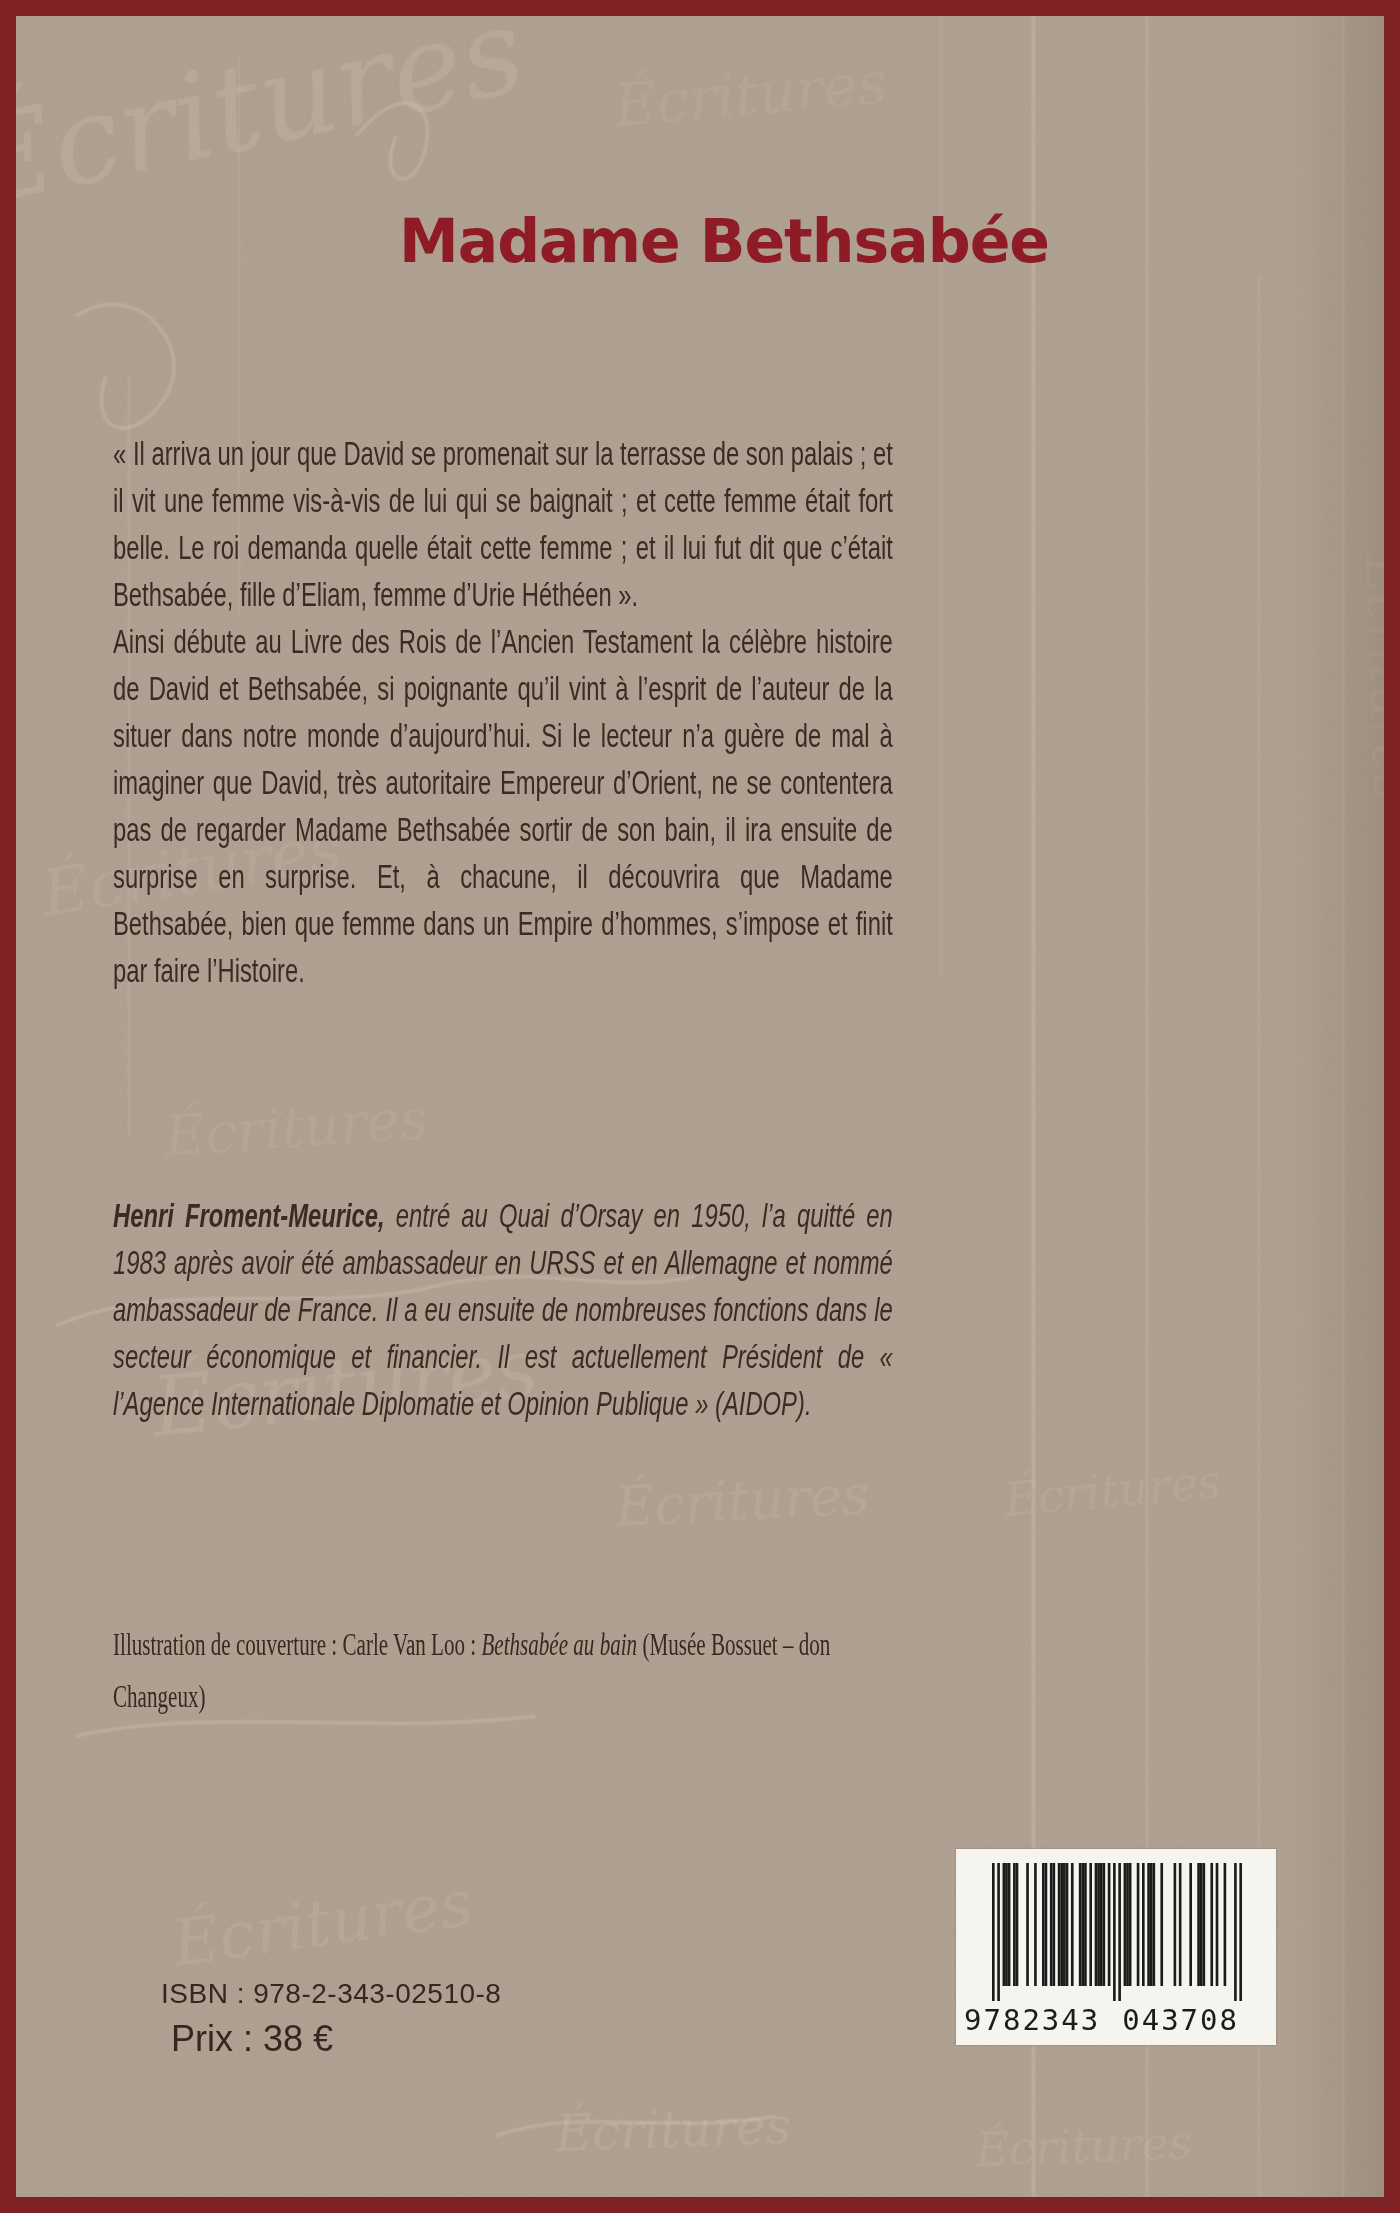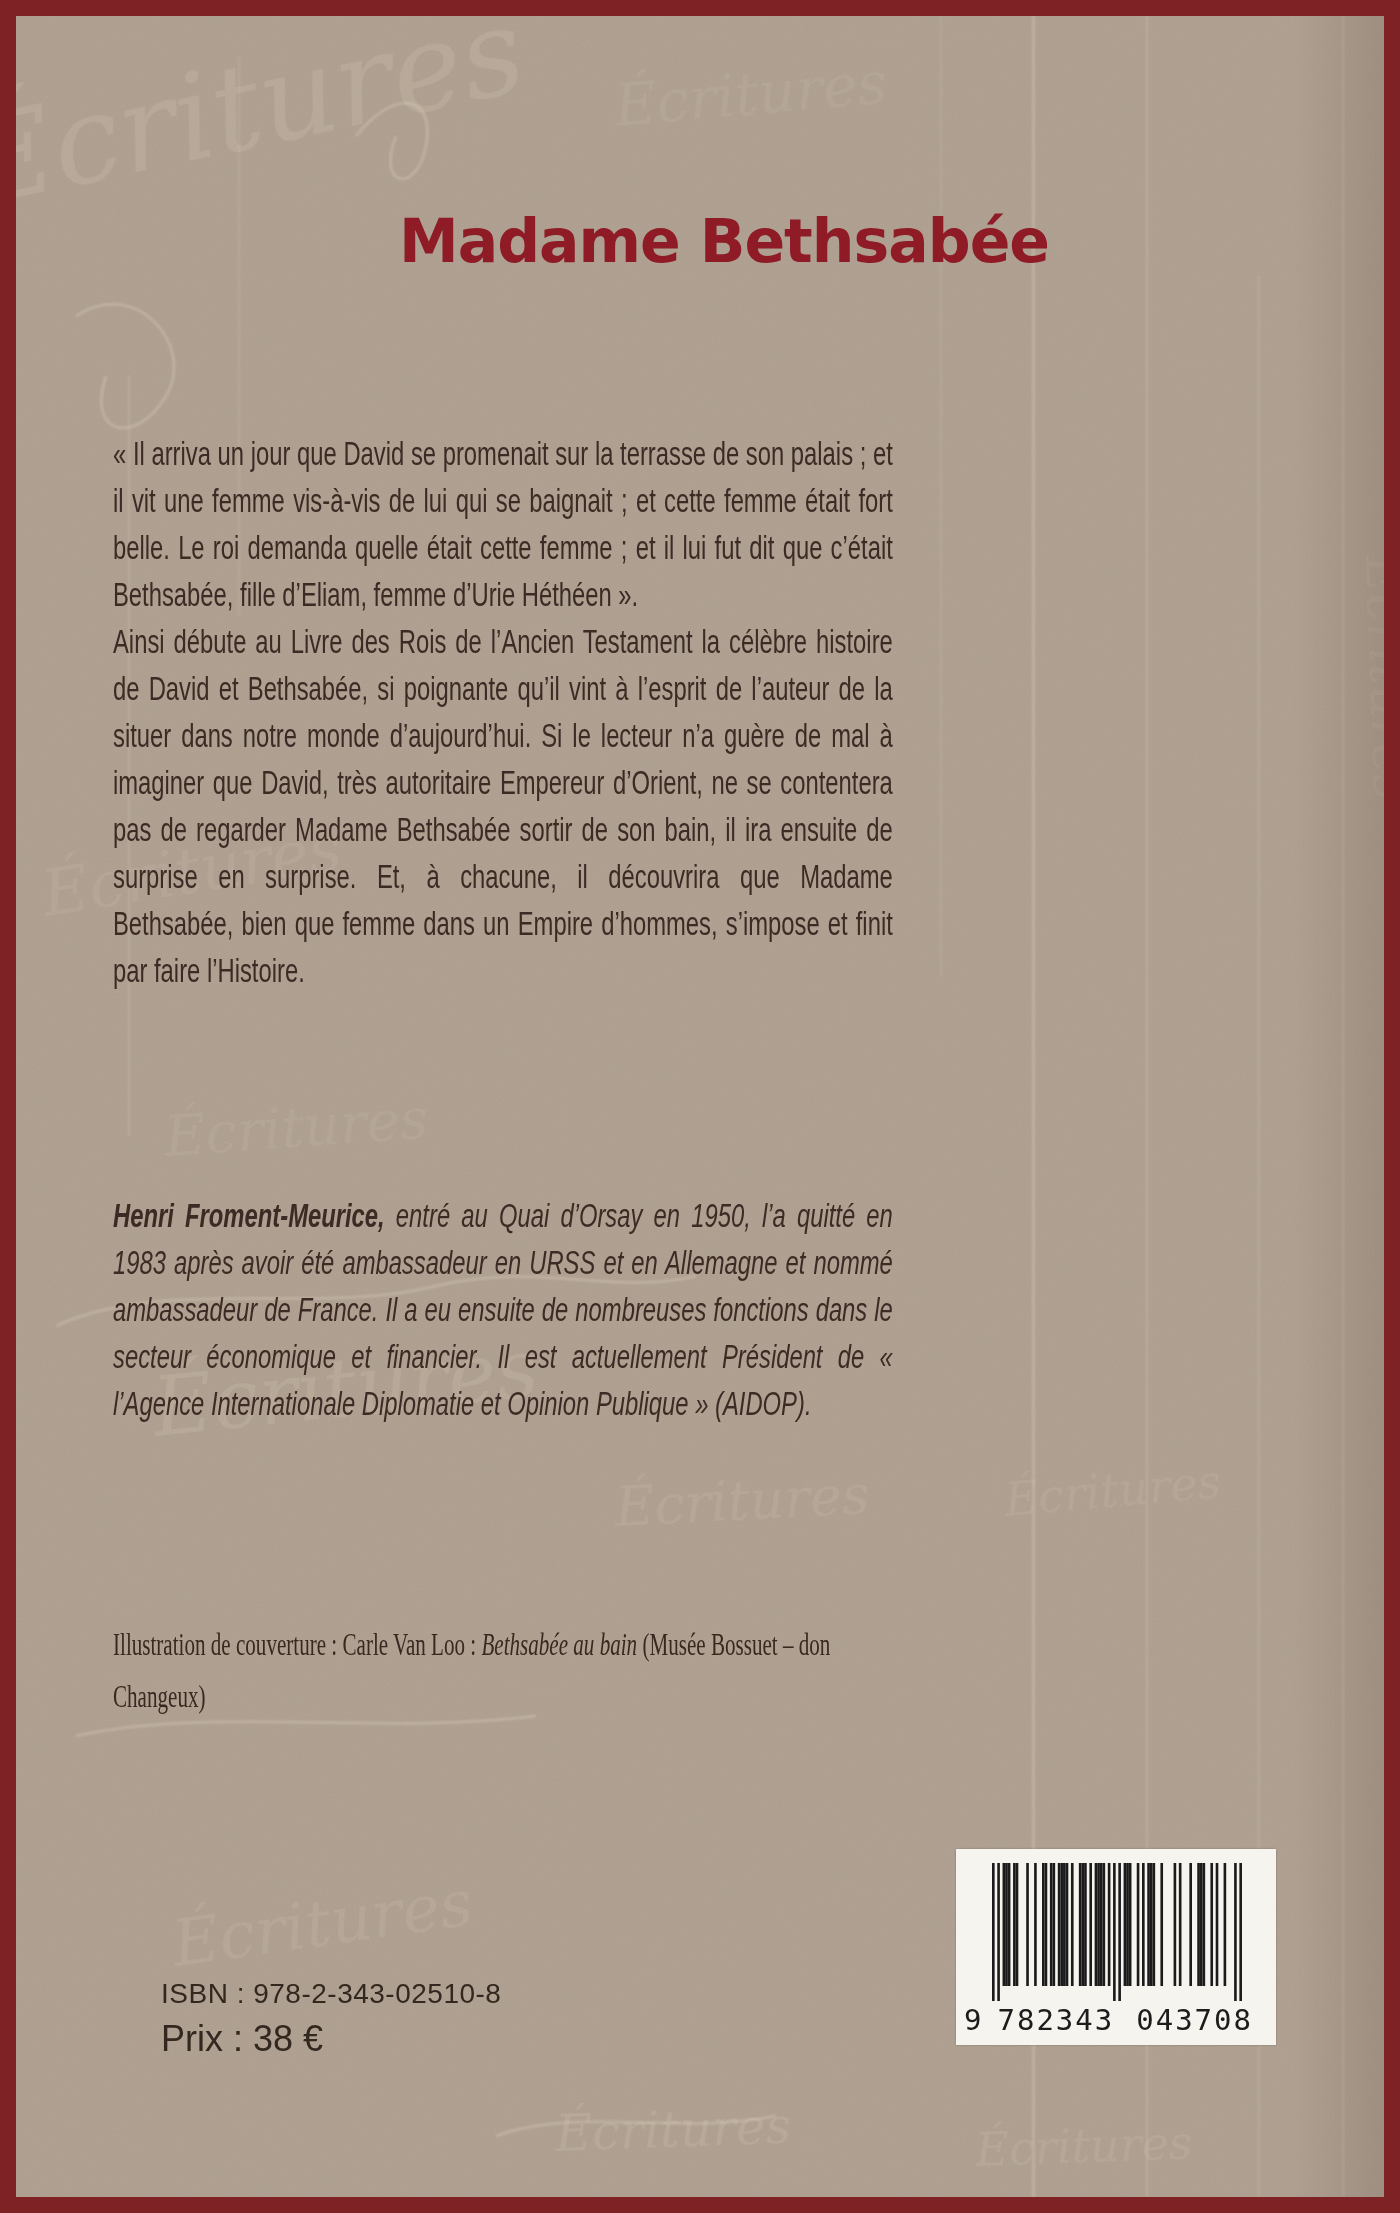--- a/index.html
+++ b/index.html
@@ -52,37 +52,37 @@
     color:#38281f;
     text-align:left;
   }
   .credit-work { font-style:italic; }
 
   .isbn {
     position:absolute; left:145px; top:1962px;
     font-size:28px; letter-spacing:0.5px; color:#33281f;
   }
   .price {
-    position:absolute; left:145px; top:2002px;
+    position:absolute; left:155px; top:2002px;
     font-size:36px; color:#33281f;
   }
 
   .barcode-box {
     position:absolute; left:940px; top:1833px; width:320px; height:196px;
     background:#f6f4ee;
     box-shadow:0 0 2px rgba(60,40,30,0.35);
   }
   #barcode-svg { position:absolute; left:36px; top:14px; width:250px; height:138px; }
   .barcode-digits {
     position:absolute; left:8px; right:6px; bottom:8px;
     display:flex; align-items:flex-end;
     font-family:"DejaVu Sans Mono", monospace;
     font-size:29px; letter-spacing:2px; color:#1c1c1c;
   }
-  .barcode-digits .g1 { margin-left:14px; }
+  .barcode-digits .g1 { }
   .barcode-digits .g2 { margin-left:22px; }
 
   .shade-right {
     position:absolute; right:0; top:0; width:90px; height:2181px;
     background:linear-gradient(90deg, rgba(60,40,30,0) 0%, rgba(60,40,30,0.14) 100%);
     pointer-events:none;
   }
 </style>
 </head>
 <body>

